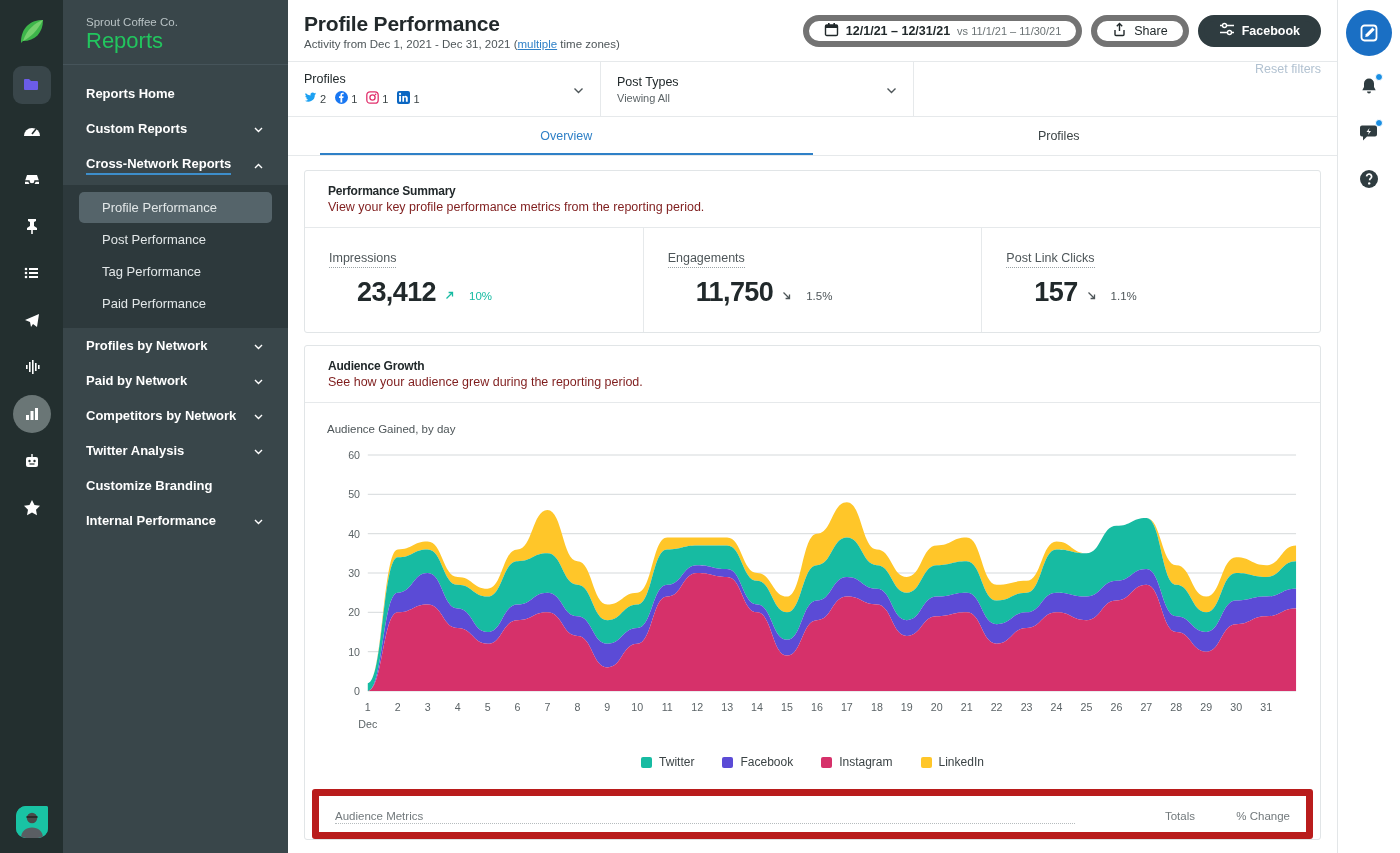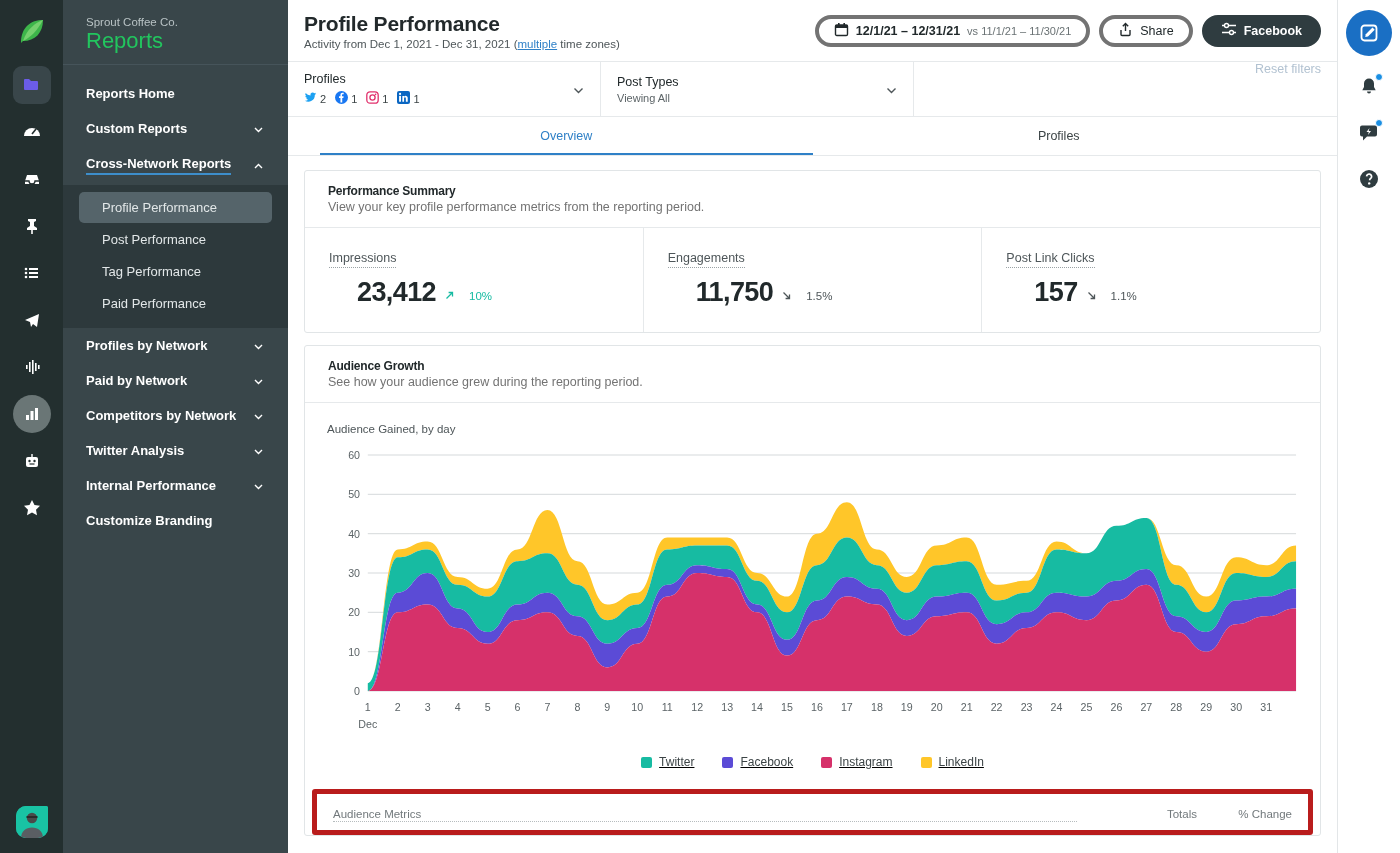--- a/index.html
+++ b/index.html
@@ -66,21 +66,21 @@
     height: 62px; flex: 0 0 62px; display: flex; align-items: center;
     padding: 0 16px 0 16px; border-bottom: 1px solid #e6e9eb;
   }
   .topbar-titles { flex: 1; }
   .page-title { font-size: 21px; font-weight: bold; color: #22292b; line-height: 25px; letter-spacing: -.2px;}
   .page-sub { font-size: 11.5px; color: #4e5659; margin-top: 2px; }
   .page-sub a { color: #2f80c7; text-decoration: underline; cursor: pointer; }
   .topbar-actions { display: flex; align-items: center; gap: 9px; }
   .btn {
     display: flex; align-items: center; gap: 7px; height: 32px;
-    border: 4px solid #737373; border-radius: 16px; background: #fff;
+    border: 6px solid #737373; border-radius: 16px; background: #fff;
     padding: 0 15px; font-size: 12.5px; color: #21292b; cursor: pointer;
     white-space: nowrap;
   }
   .btn.dark { background: #2f3c40; border-color: #2f3c40; color: #fff; font-weight: bold; }
   .date-main { font-weight: bold; font-size: 12.5px; }
   .date-vs { font-size: 11px; color: #6a7274; }
 
   
   .filterbar { height: 55px; flex: 0 0 55px; display: flex; align-items: stretch;
     border-bottom: 1px solid #e6e9eb; }
@@ -103,41 +103,41 @@
   .tabs { display: flex; padding: 0 32px; border-bottom: 1px solid #e6e9eb; background:#fff; }
   .tab { flex: 1; text-align: center; font-size: 12.5px; color: #3c4446;
     padding: 12px 0 10px; cursor: pointer; border-bottom: 2px solid transparent; }
   .tab.active { color: #2f80c7; border-bottom-color: #2f80c7; }
 
   
   .content { flex: 1; overflow: hidden; padding: 14px 16px 0; background: #fff; }
   .card { border: 1px solid #e1e5e7; border-radius: 3px; background: #fff; margin-bottom: 12px; }
   .card-head { padding: 13px 23px 13px; }
   .card-title { font-size: 12px; font-weight: bold; color: #22292b; letter-spacing: -.2px; }
-  .card-sub { font-size: 12.5px; color: #737373; margin-top: 2px; }
+  .card-sub { font-size: 12.5px; color: #7f1d1d; margin-top: 2px; }
 
   .kpis { display: flex; border-top: 1px solid #e6e9eb; }
   .kpi { flex: 1; padding: 20px 24px 24px; border-right: 1px solid #e6e9eb; }
   .kpi:last-child { border-right: none; }
   .kpi-label { font-size: 12.5px; color: #4e5659;
     border-bottom: 1px dotted #9aa2a5; display: inline-block; padding-bottom: 2px; }
   .kpi-row { display: flex; align-items: baseline; gap: 8px; margin-top: 9px; margin-left: 28px; }
   .kpi-value { font-size: 27px; font-weight: bold; color: #21292b; letter-spacing: -.6px; }
   .kpi-delta { font-size: 11.5px; display: flex; align-items: flex-start; gap: 14px; }
   .kpi-delta.up { color: #17bba2; }
   .kpi-delta.down { color: #4e5659; }
 
   .chart-wrap { border-top: 1px solid #e6e9eb; padding: 20px 22px 6px; }
   .chart-caption { font-size: 11.5px; color: #4e5659; margin-bottom: 12px; }
   .chart-area { position: relative; height: 296px; }
-  .legend { display: flex; justify-content: center; gap: 28px; padding: 12px 0 14px; text-decoration: underline; }
+  .legend { display: flex; justify-content: center; gap: 28px; padding: 12px 0 14px; }
   .legend-item { display: flex; align-items: center; gap: 7px; font-size: 12px; color: #3c4446; cursor: pointer;}
   .legend-swatch { width: 11px; height: 11px; border-radius: 2px; }
 
-  .table-card { border: 5px solid #b91c1c; border-radius: 3px; margin: 0 7px; }
+  .table-card { border: 7px solid #b91c1c; border-radius: 3px; margin: 0 7px; }
   .table-head { display: flex; padding: 14px 16px 8px; font-size: 11.5px; color: #72797c; }
   .th-metric { flex: 1; border-bottom: 1px dotted #b6bcbe; padding-bottom:1px;}
   .th-total { width: 120px; text-align: right; }
   .th-change { width: 95px; text-align: right; }
 
   
   .rrail { width: 62px; flex: 0 0 62px; height: 853px; background: #fff;
     display: flex; flex-direction: column; align-items: center; padding-top: 10px; gap: 16px; }
   .compose { width: 46px; height: 46px; border-radius: 50%; background: #1a6fc4;
     display: flex; align-items: center; justify-content: center; color: #fff; cursor: pointer; }
@@ -306,29 +306,29 @@
       </div>
       <div class="nav-item">
         <span class="nav-item-label">Twitter Analysis</span>
         <span class="chev">
           <svg width="13" height="13" viewBox="0 0 13 13">
               <path d="M3 5l3.5 3.5L10 5" stroke="#fff" stroke-width="1.4" fill="none"></path>
             </svg>
         </span>
       </div>
       <div class="nav-item">
+        <span class="nav-item-label">Customize Branding</span>
+      </div>
+      <div class="nav-item">
         <span class="nav-item-label">Internal Performance</span>
         <span class="chev">
           <svg width="13" height="13" viewBox="0 0 13 13">
               <path d="M3 5l3.5 3.5L10 5" stroke="#fff" stroke-width="1.4" fill="none"></path>
             </svg>
         </span>
-      </div>
-      <div class="nav-item">
-        <span class="nav-item-label">Customize Branding</span>
       </div>
     </div>
   </div>
 
   <div class="main">
 
     <div class="topbar">
       <div class="topbar-titles">
         <div class="page-title">Profile Performance</div>
         <div class="page-sub"><span>Activity from Dec 1, 2021 - Dec 31, 2021 (</span><a>multiple</a><span> time zones)</span></div>

